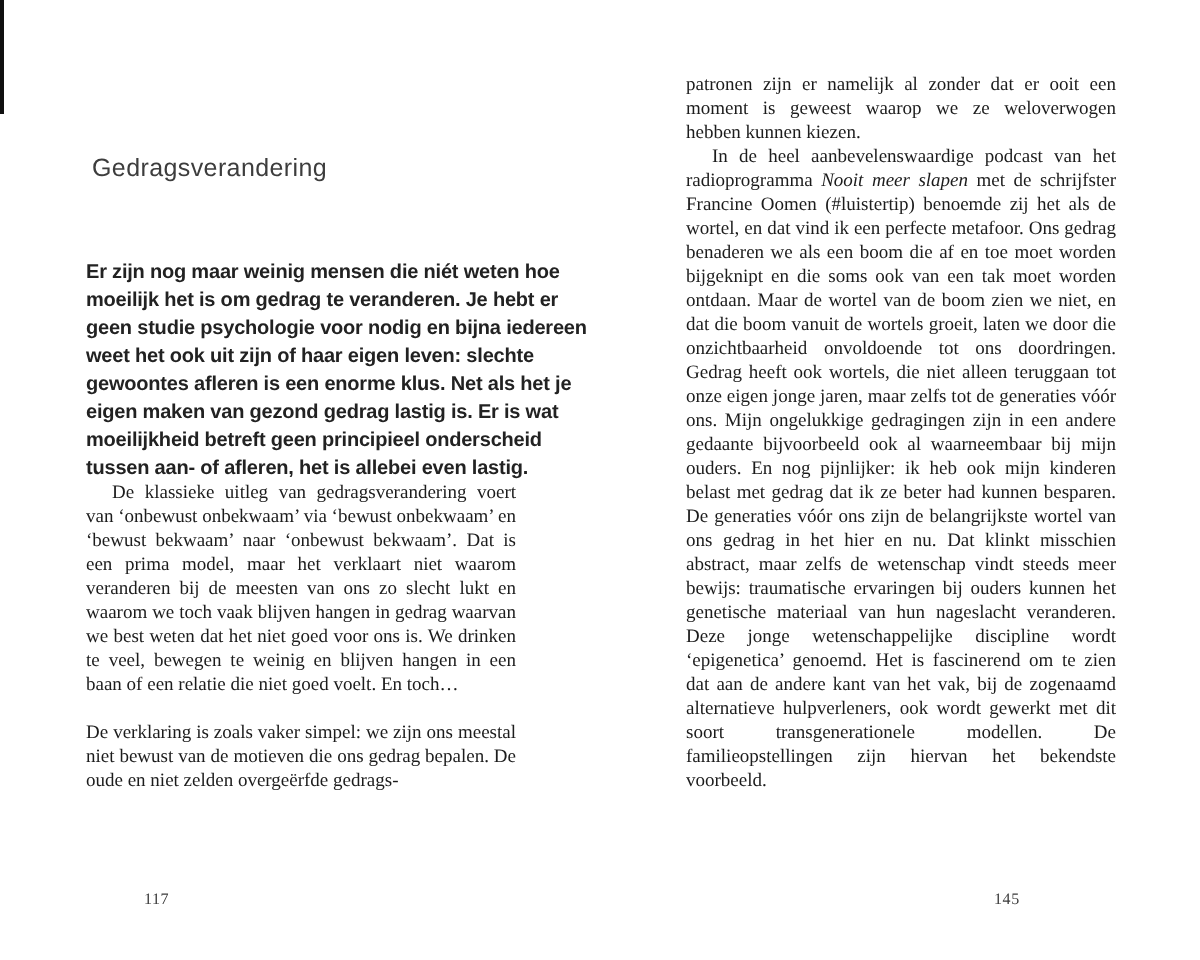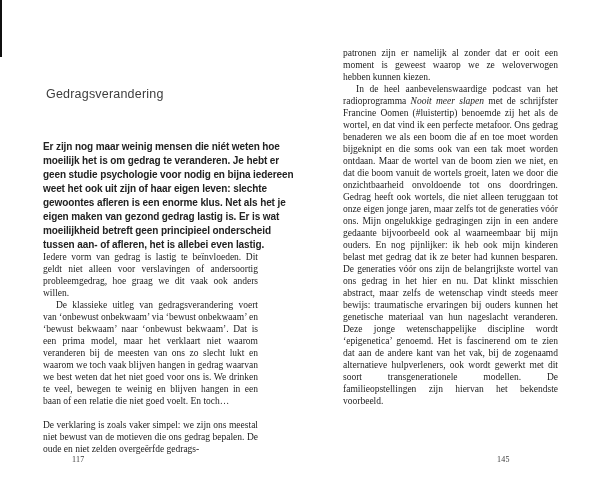--- a/index.html
+++ b/index.html
@@ -16,21 +16,21 @@
     overflow: hidden;
   }
   .corner-mark {
     position: absolute;
     left: 0; top: 0;
     width: 2px; height: 57px;
     background: #101010;
   }
   .page {
     position: absolute;
-    top: 10px; height: 434px; width: 300px;
+    top: 0; height: 434px; width: 300px;
   }
   .page-left  { left: 0; }
   .page-right { left: 300px; }
   .chapter-title {
     position: absolute;
     left: 46px; top: 62px;
     font-family: "Liberation Sans", sans-serif;
     font-size: 12.5px;
     font-weight: 400;
     letter-spacing: 0.2px;
@@ -92,21 +92,20 @@
         <div class="intro-line">moeilijk het is om gedrag te veranderen. Je hebt er</div>
         <div class="intro-line">geen studie psychologie voor nodig en bijna iedereen</div>
         <div class="intro-line">weet het ook uit zijn of haar eigen leven: slechte</div>
         <div class="intro-line">gewoontes afleren is een enorme klus. Net als het je</div>
         <div class="intro-line">eigen maken van gezond gedrag lastig is. Er is wat</div>
         <div class="intro-line">moeilijkheid betreft geen principieel onderscheid</div>
         <div class="intro-line">tussen aan- of afleren, het is allebei even lastig.</div>
       </div>
 
     <div class="body-text body-left">
-        <div class="para"><span>Iedere vorm van gedrag is lastig te beïnvloeden. Dit geldt niet alleen voor verslavingen of andersoortig probleemgedrag, hoe graag we dit vaak ook anders willen.</span></div>
         <div class="para indent"><span>De klassieke uitleg van gedragsverandering voert van ‘onbewust onbekwaam’ via ‘bewust onbekwaam’ en ‘bewust bekwaam’ naar ‘onbewust bekwaam’. Dat is een prima model, maar het verklaart niet waarom veranderen bij de meesten van ons zo slecht lukt en waarom we toch vaak blijven hangen in gedrag waarvan we best weten dat het niet goed voor ons is. We drinken te veel, bewegen te weinig en blijven hangen in een baan of een relatie die niet goed voelt. En toch…</span></div>
         <div class="para space-before"><span>De verklaring is zoals vaker simpel: we zijn ons meestal niet bewust van de motieven die ons gedrag bepalen. De oude en niet zelden overgeërfde gedrags-</span></div>
       </div>
 
     <div class="page-number pn-left">117</div>
   </div>
 
   <div class="page page-right">
     <div class="body-text body-right">
         <div class="para"><span>patronen zijn er namelijk al zonder dat er ooit een moment is geweest waarop we ze weloverwogen hebben kunnen kiezen.</span></div>

